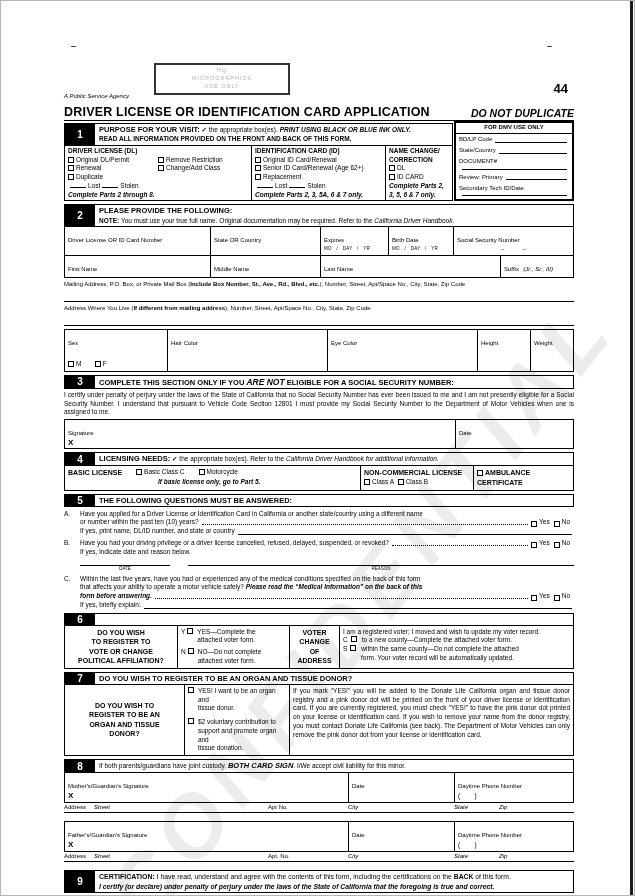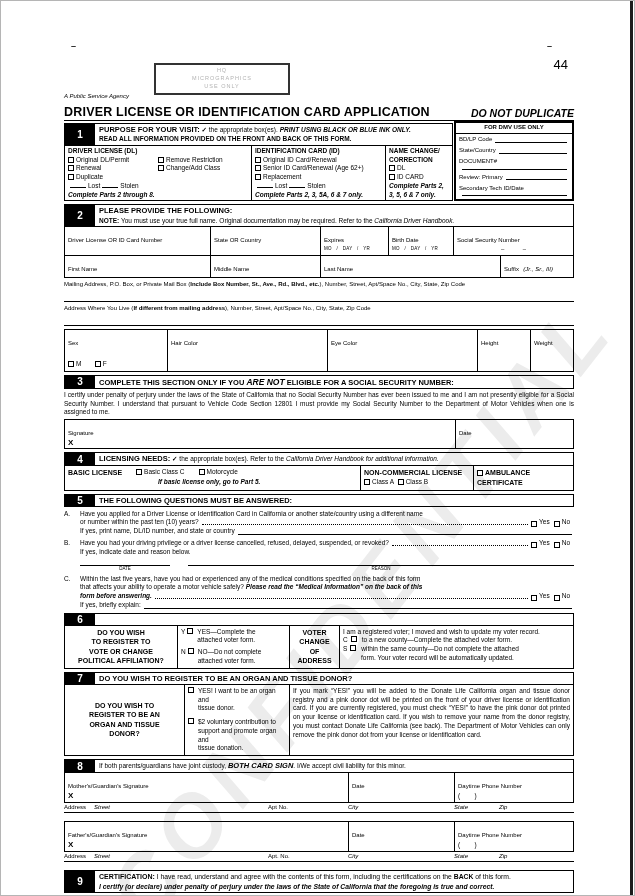--- a/index.html
+++ b/index.html
@@ -13,21 +13,21 @@
   .t65{font-size:6.5px;line-height:1.35}
   .pre{white-space:pre}
   
   .hdr{position:relative;height:58px}
   .logo{position:absolute;left:0;top:22px;width:80px;text-align:center}
   .logo-top{font-size:4px;font-weight:bold;letter-spacing:.5px;border-bottom:2px solid #000}
   .logo-dmv{font-size:20px;font-weight:bold;font-style:italic;letter-spacing:1px;line-height:.95}
   .logo-bot{font-size:3.5px;font-weight:bold;border-top:2px solid #000}
   .tagline{position:absolute;left:0;top:56px;font-size:6px;font-style:italic}
   .hqbox{position:absolute;left:90px;top:26px;width:136px;height:32px;border:2px solid #333;display:flex;flex-direction:column;align-items:center;justify-content:center;color:#b3b3b3;font-size:5.5px;letter-spacing:1px;text-align:center;line-height:1.4}
-  .pagenum{position:absolute;right:6px;top:20px;font-size:13px;font-weight:normal}
+  .pagenum{position:absolute;right:6px;top:44px;font-size:13px;font-weight:bold}
   .titlerow{display:flex;justify-content:space-between;align-items:flex-end;margin-top:10px;border-bottom:1px solid #000;padding-bottom:1px}
   .title{font-size:12.5px;font-weight:bold;letter-spacing:.2px}
   .dnd{font-size:10.5px;font-weight:bold;font-style:italic}
   
   .shead{display:flex;border:1px solid #000;align-items:stretch;margin-top:3px}
   .numbox{width:30px;min-width:30px;background:#000;color:#fff;display:flex;align-items:center;justify-content:center;font-weight:bold;font-size:10px}
   .sbody{padding:1px 4px;flex:1}
   .st{font-weight:bold;font-size:7.5px}
   .chk{font-weight:bold}
   

